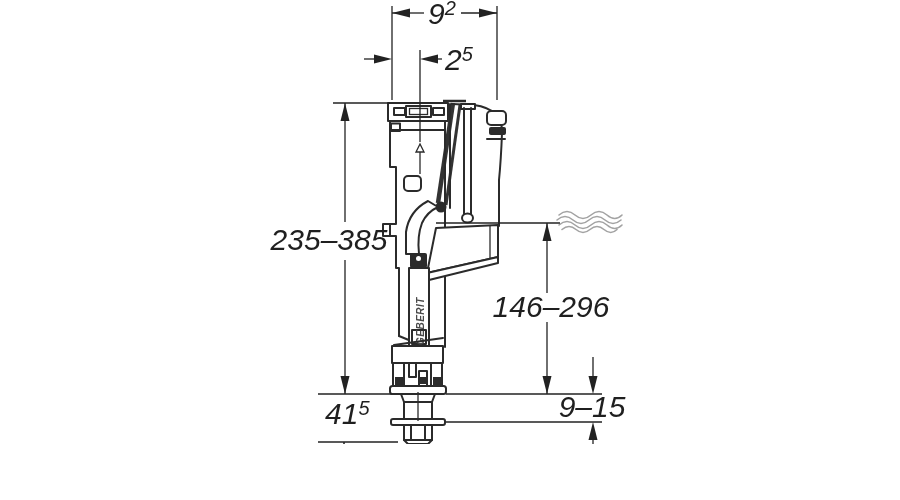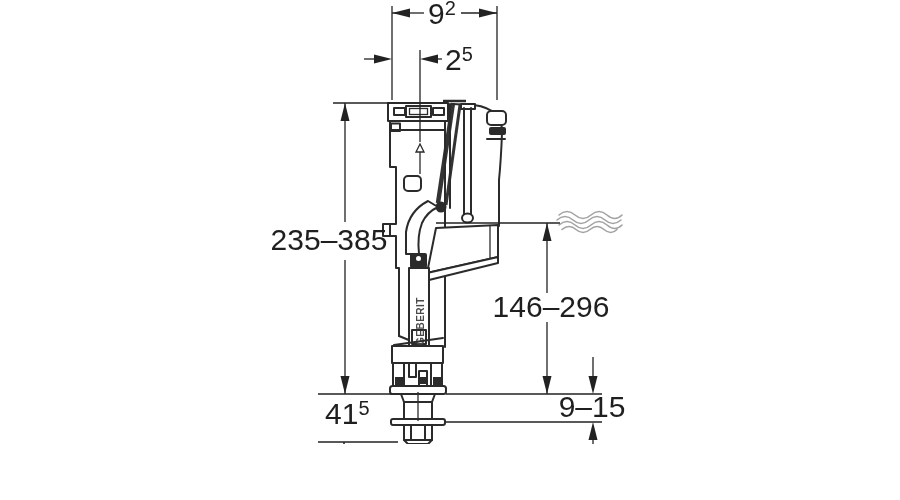--- a/index.html
+++ b/index.html
@@ -1,17 +1,17 @@
 <!DOCTYPE html>
 <html><head>
 <meta charset="utf-8">
 <style>
   html,body{margin:0;padding:0;background:#fff;}
   .stage{position:relative;width:900px;height:444px;background:#fff;overflow:hidden;
-         font-family:"Liberation Sans","DejaVu Sans",sans-serif;}
+         font-family:"Liberation Sans","DejaVu Sans",sans-serif;font-style:italic;}
   svg{display:block;}
   text{font-family:"Liberation Sans","DejaVu Sans",sans-serif;fill:#1f1f1f;}
   .dimtxt{font-size:30px;}
   .suptxt{font-size:20px;}
   .gtxt{font-size:31px;}
   .brandtxt{font-size:10px;font-weight:bold;letter-spacing:.5px;fill:#4a4a4a;}
   .dimline{stroke:#222;stroke-width:1.3;fill:none;}
   .dimarrow{fill:#222;stroke:none;}
   .outline{stroke:#2b2b2b;stroke-width:2;fill:none;stroke-linejoin:round;stroke-linecap:round;}
   .outlinew{stroke:#2b2b2b;stroke-width:2;fill:#fff;stroke-linejoin:round;}

